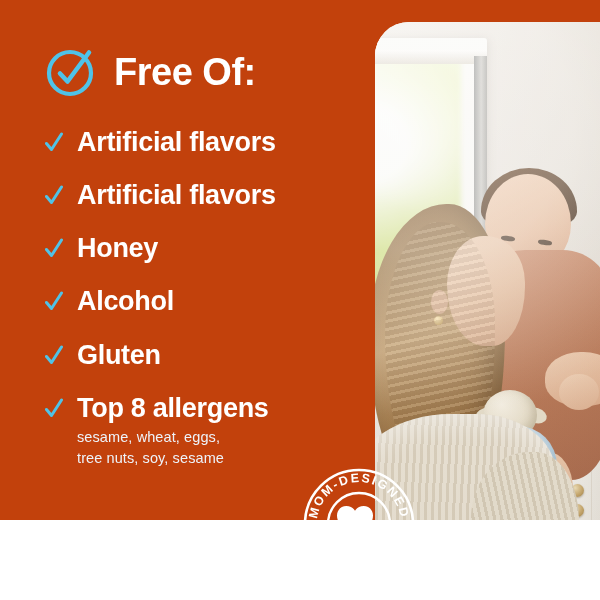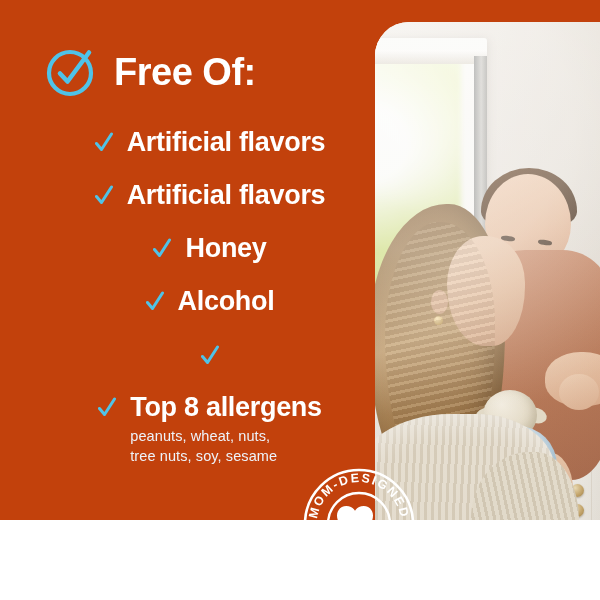--- a/index.html
+++ b/index.html
@@ -289,21 +289,20 @@
     font-weight: 700;
     letter-spacing: -0.5px;
     line-height: 1;
   }
 
   .list-item {
     display: flex;
     align-items: flex-start;
     gap: 14px;
     margin-bottom: 24px;
-    justify-content: center;
   }
   .tick {
     flex: 0 0 auto;
     width: 18px;
     height: 26px;
     display: block;
     margin-top: 2px;
   }
   .item-text-wrap { display: block; }
   .item-label {
@@ -427,29 +426,32 @@
       </svg>
       <span class="item-text-wrap">
         <span class="item-label">Alcohol</span>
       </span>
     </div>
 
     <div class="list-item">
       <svg class="tick" viewBox="0 0 18 26" fill="none">
         <path d="M1.5 13.5 L6.5 19.5 L16.5 4" stroke="#4FC3E8" stroke-width="3" stroke-linecap="round" stroke-linejoin="round"></path>
       </svg>
+      <span class="item-text-wrap">
+        <span class="item-label">Gluten</span>
+      </span>
     </div>
 
     <div class="list-item">
       <svg class="tick" viewBox="0 0 18 26" fill="none">
         <path d="M1.5 13.5 L6.5 19.5 L16.5 4" stroke="#4FC3E8" stroke-width="3" stroke-linecap="round" stroke-linejoin="round"></path>
       </svg>
       <span class="item-text-wrap">
         <span class="item-label">Top 8 allergens</span>
-        <span class="item-sub">peanuts, wheat, nuts,</span>
+        <span class="item-sub">sesame, wheat, eggs,</span>
         <span class="item-sub" style="margin-top:0">tree nuts, soy, sesame</span>
       </span>
     </div>
 
   </div>
 
   <div id="seal">
     <svg width="112" height="112" viewBox="0 0 112 112" fill="none">
       <defs>
         <path id="arc-top" d="M 14 56 A 42 42 0 0 1 98 56"></path>

